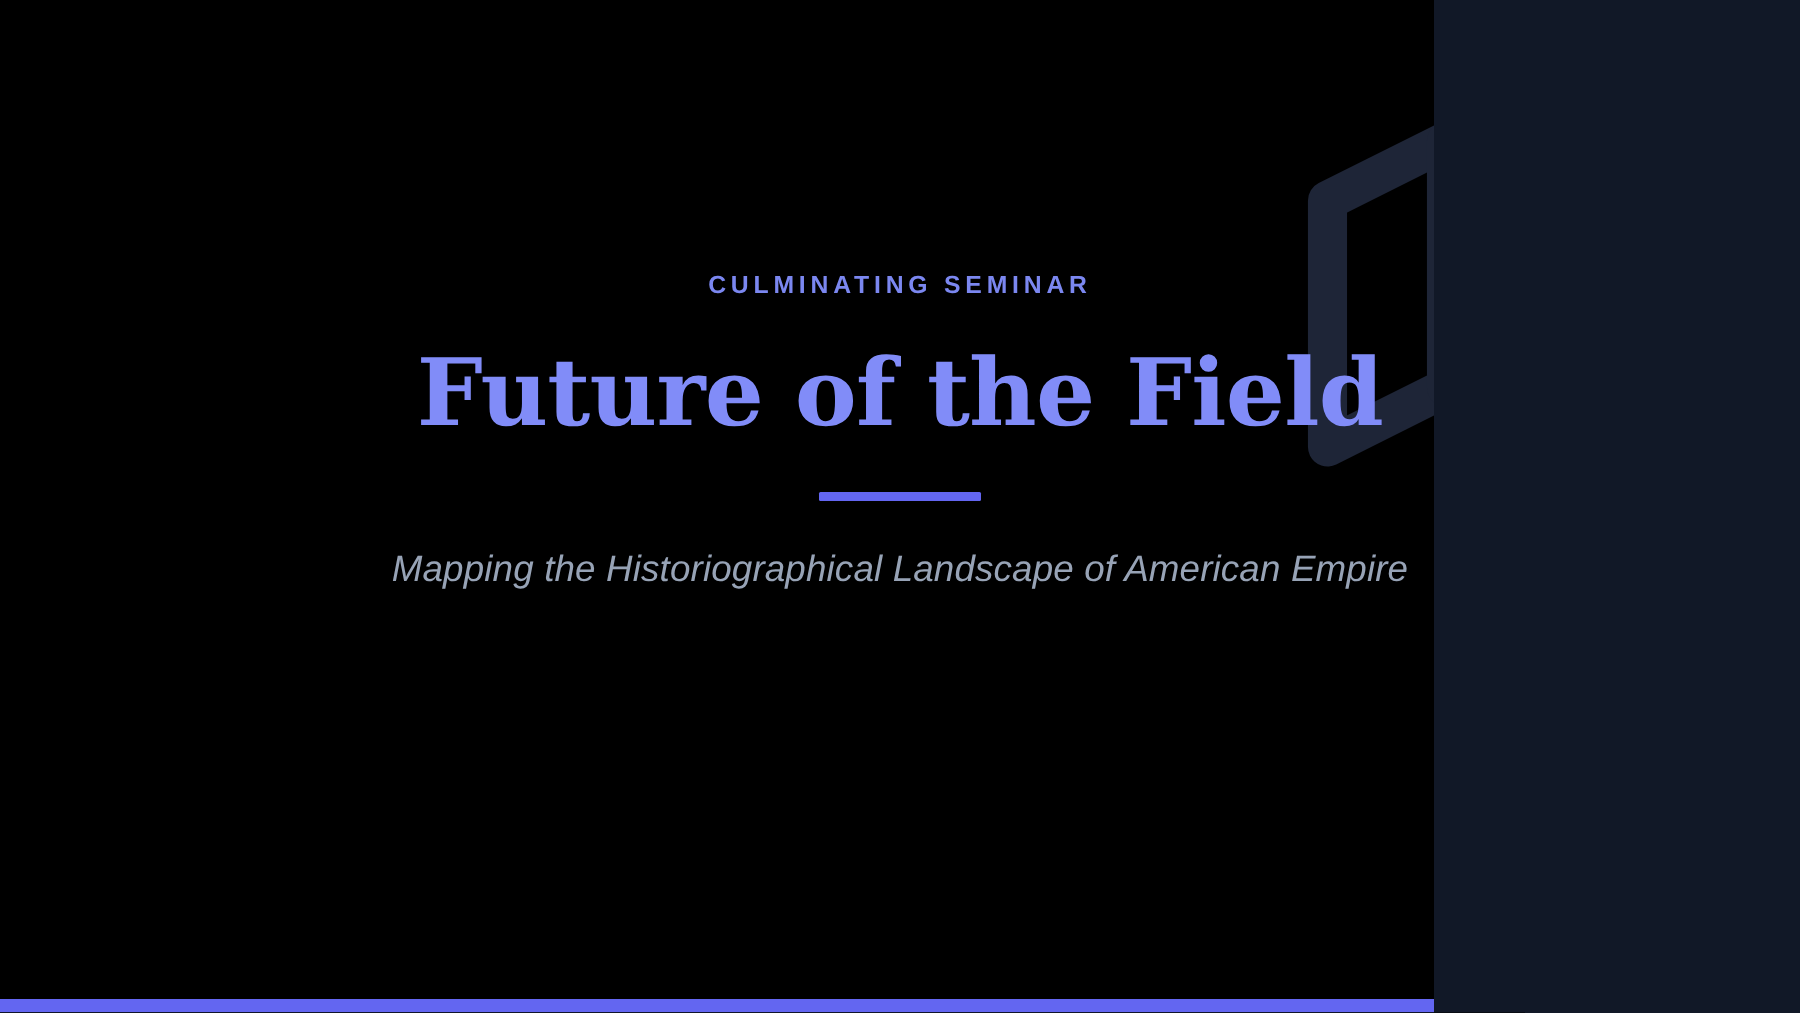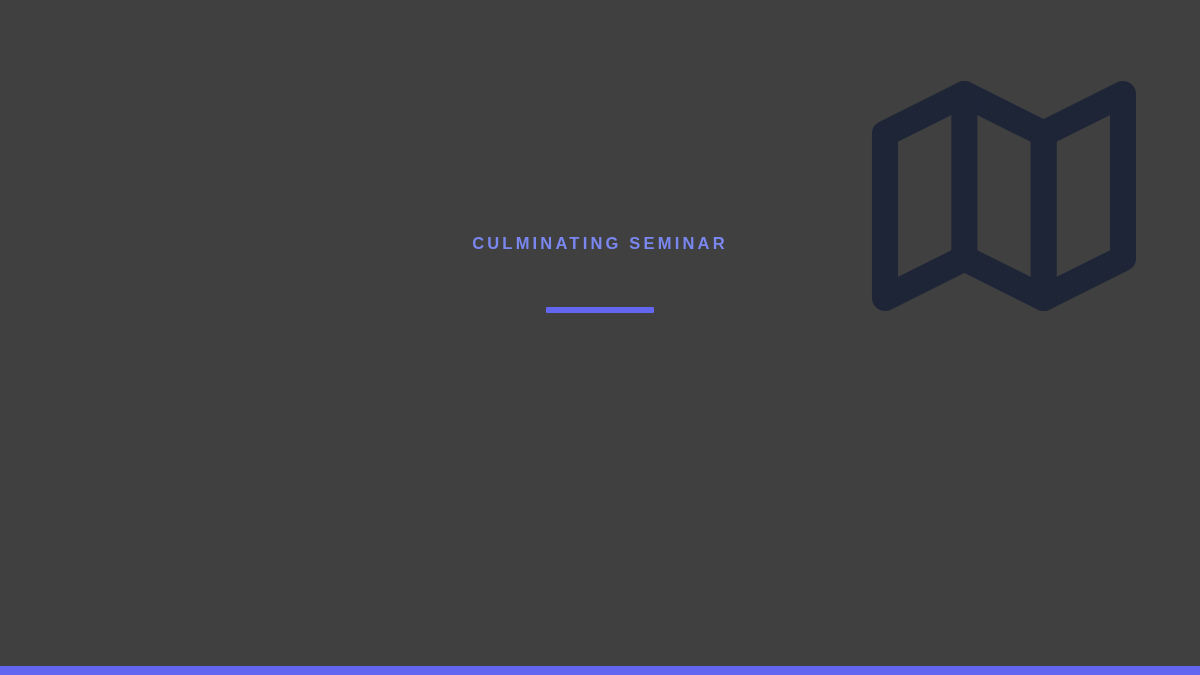--- a/index.html
+++ b/index.html
@@ -12,23 +12,23 @@
 
   body {
     background: #111827;
     font-family: "Liberation Sans", sans-serif;
     position: relative;
   }
 
   .slide {
     position: absolute;
     inset: 0;
-    width: 1200px;
+    width: 956px;
     height: 675px;
-    background: #404040;
+    background: #000000;
     overflow: hidden;
   }
 
   
   .map-watermark {
     position: absolute;
     left: 868px;
     top: 58px;
     width: 272px;
     height: 276px;
@@ -117,22 +117,24 @@
       <path d="M8.5 3 L8.5 17.5"></path>
       <path d="M15.5 6.5 L15.5 21"></path>
     </svg>
   </div>
 
   <div class="content">
 
     <div class="eyebrow">CULMINATING SEMINAR</div>
 
     <div class="title-block">
+      <span class="title-line-2">Future of the Field</span>
     </div>
 
     <div class="divider"></div>
 
+    <div class="subtitle">Mapping the Historiographical Landscape of American Empire</div>
 
   </div>
 
   <div class="bottom-bar"></div>
 
 </div>
 
 </body></html>

